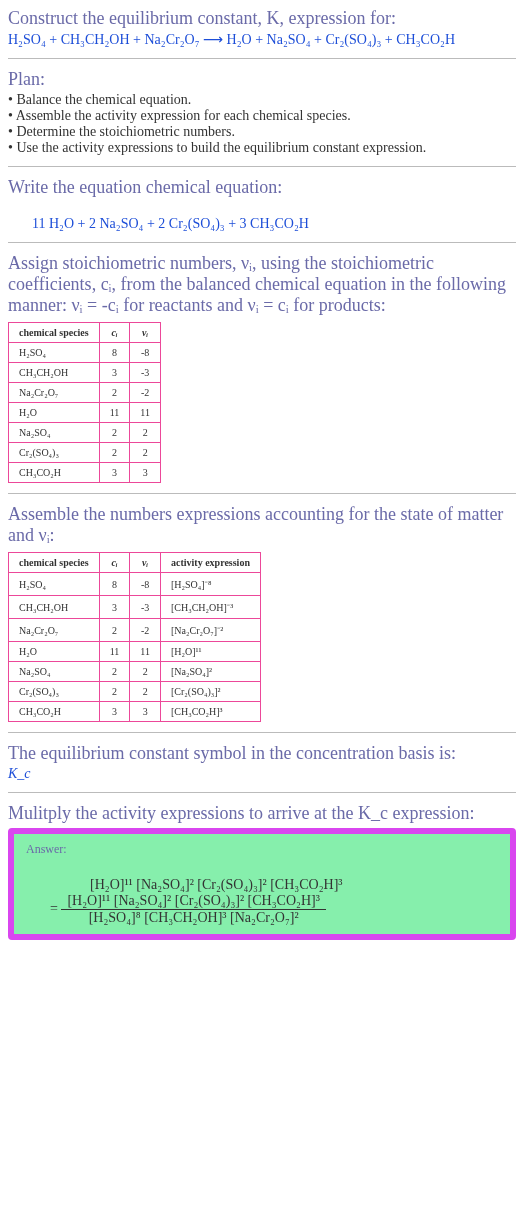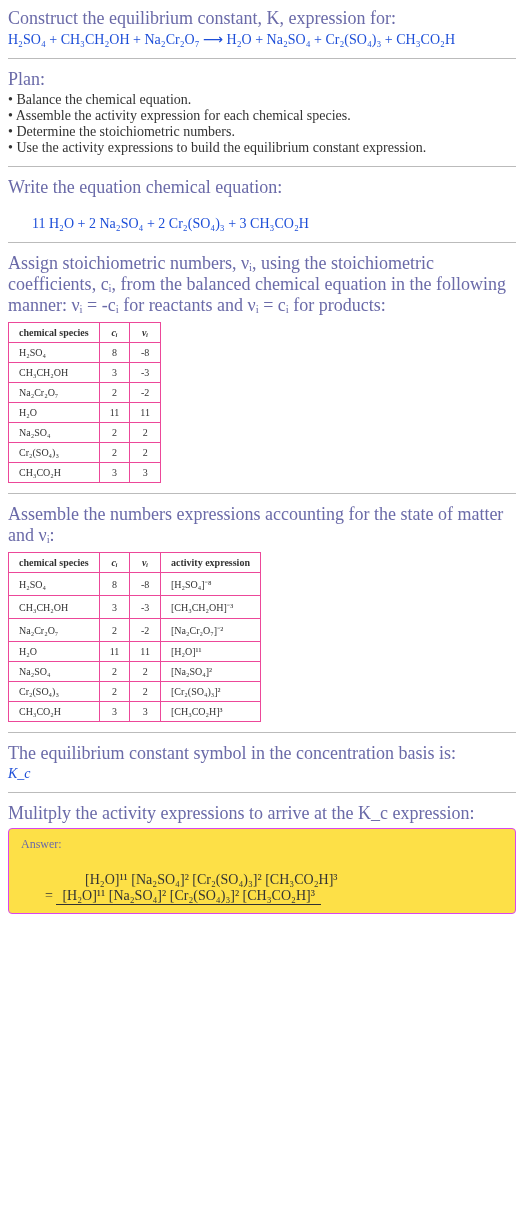--- a/index.html
+++ b/index.html
@@ -42,22 +42,22 @@
     border: 1px solid #ec4899;
     padding: 4px 10px;
     font-size: 10px;
     text-align: left;
     white-space: nowrap;
   }
   td.center, th.center {
     text-align: center;
   }
   .answer {
-    border: 1px solid #d946ef;
-    background: #fde047;
+    border: 6px solid #d946ef;
+    background: #86efac;
     padding: 8px 12px;
     border-radius: 4px;
     margin-top: 4px;
   }
   .answer-label {
     color: #6a6aa8;
     font-size: 12px;
     margin-bottom: 4px;
   }
   .indent {
@@ -210,15 +210,16 @@
 <div class="heading">Mulitply the activity expressions to arrive at the K_c expression:</div>
 
 <div class="answer">
   <div class="answer-label">Answer:</div>
   <div class="indent">
     <br>
     <span style="padding-left:40px;">[H₂O]¹¹ [Na₂SO₄]² [Cr₂(SO₄)₃]² [CH₃CO₂H]³</span><br>
     <span>= </span>
     <span class="frac">
       <span class="num">[H₂O]¹¹ [Na₂SO₄]² [Cr₂(SO₄)₃]² [CH₃CO₂H]³</span>
+      <span class="den">[H₂SO₄]⁸ [CH₃CH₂OH]³ [Na₂Cr₂O₇]²</span>
     </span>
   </div>
 </div>
 
 </body></html>

